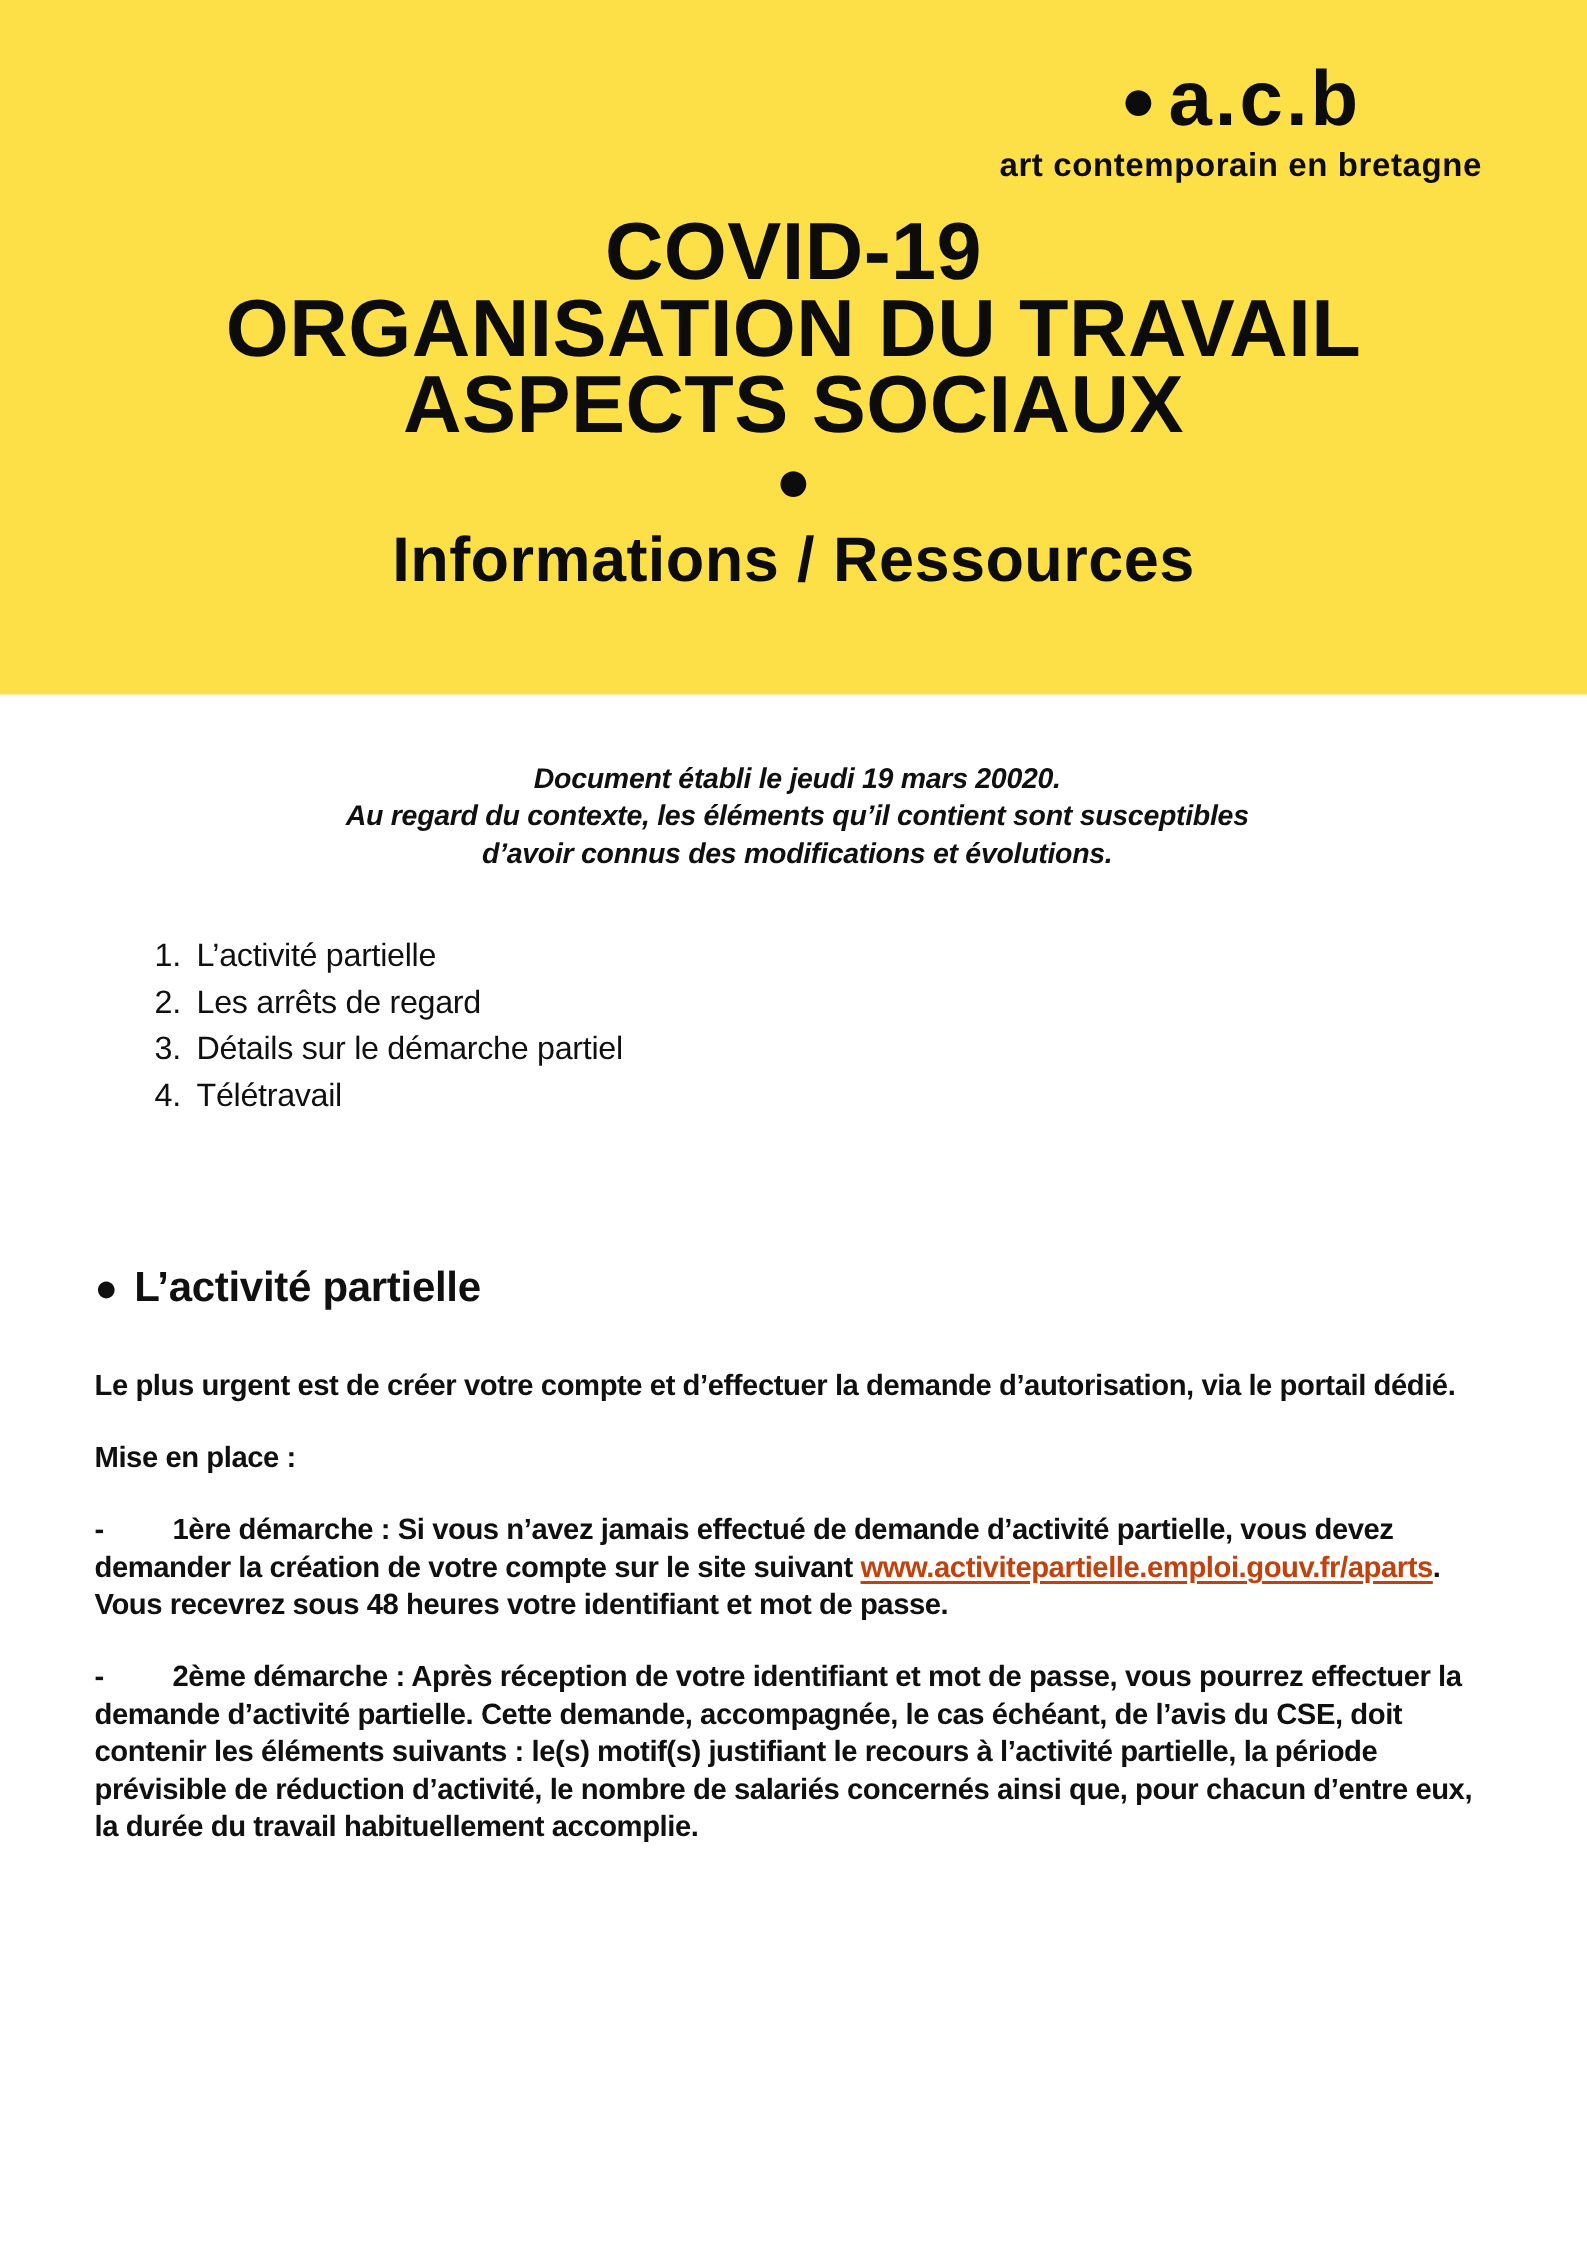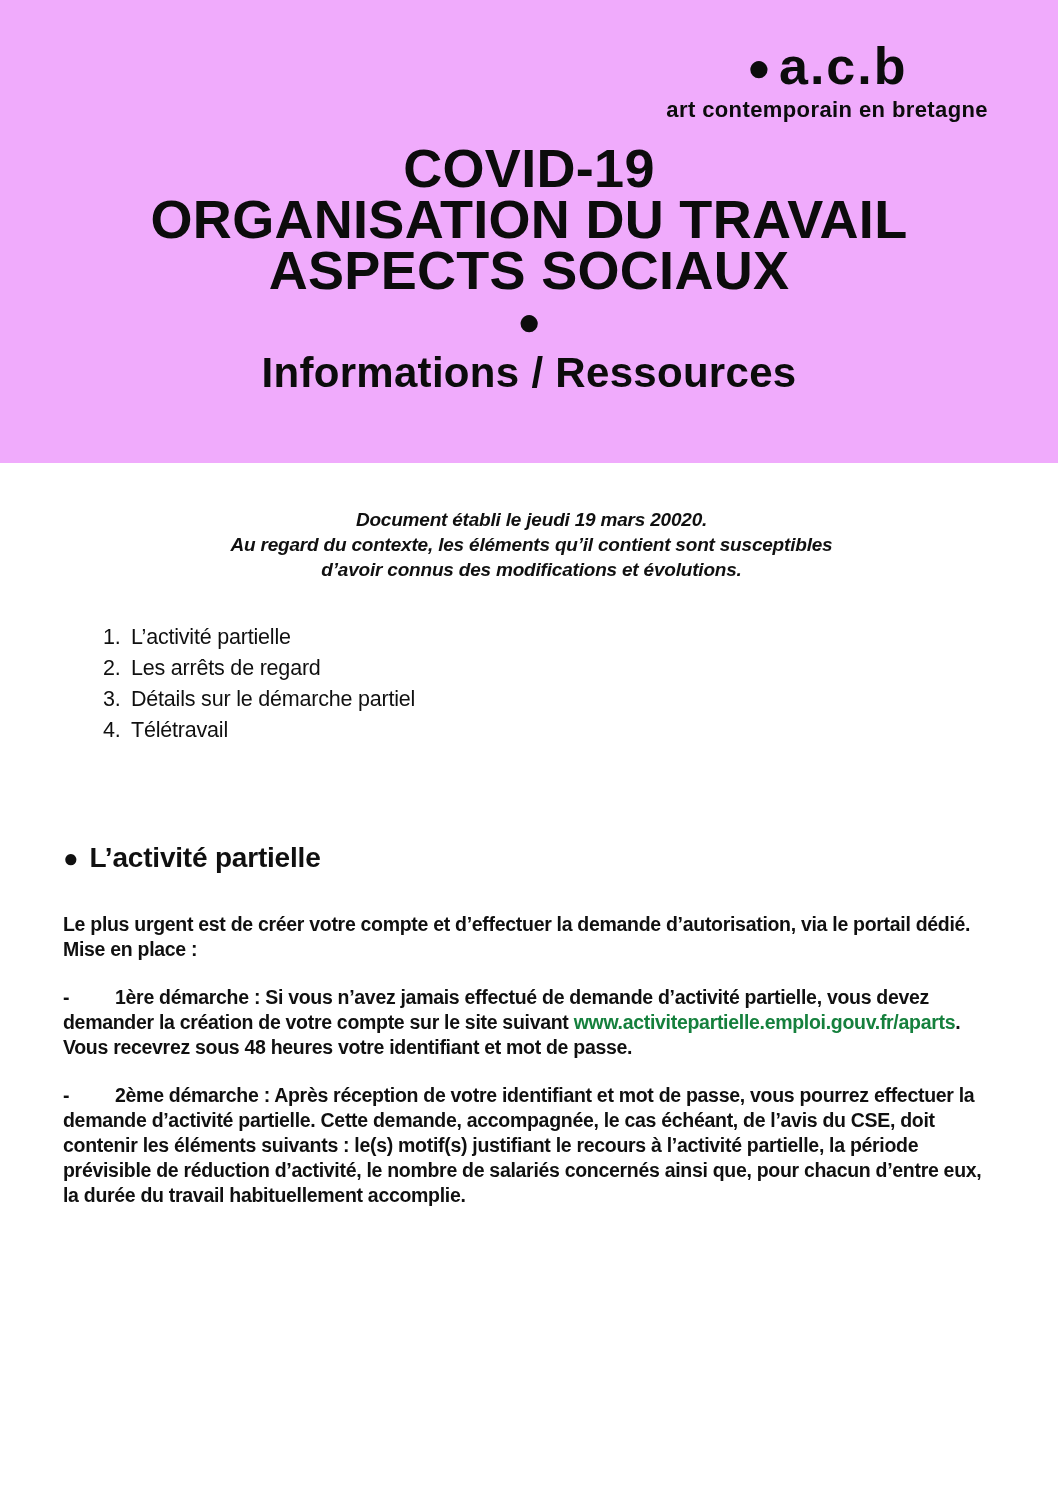--- a/index.html
+++ b/index.html
@@ -18,21 +18,21 @@
     height: 1497px;
     overflow: hidden;
     background: #ffffff;
   }
 
   
   .banner {
     position: relative;
     width: 100%;
     height: 463px;
-    background: #f0abfc;
+    background: #fde047;
   }
   .logo {
     position: absolute;
     top: 38px;
     right: 70px;
     text-align: center;
     color: #0c0c0c;
   }
   .logo-main {
     font-size: 52px;
@@ -119,28 +119,29 @@
   }
   .para {
     margin: 0;
     font-weight: 700;
     font-size: 19.5px;
     line-height: 25px;
     letter-spacing: -0.3px;
     max-width: 945px;
   }
   .para.intro        { margin-top: 34px; }
-  .para.mise         { }
+  .para.mise         { margin-top: 23px; }
   .para.step         { margin-top: 23px; }
   .dash {
     display: inline-block;
     width: 52px;
   }
   .link {
-    color: #15803d;
+    color: #c2410c;
+    text-decoration: underline;
     text-decoration-thickness: 2px;
     text-underline-offset: 3px;
     cursor: pointer;
   }
 </style>
 </head>
 <body>
 
 <div class="page">
 

